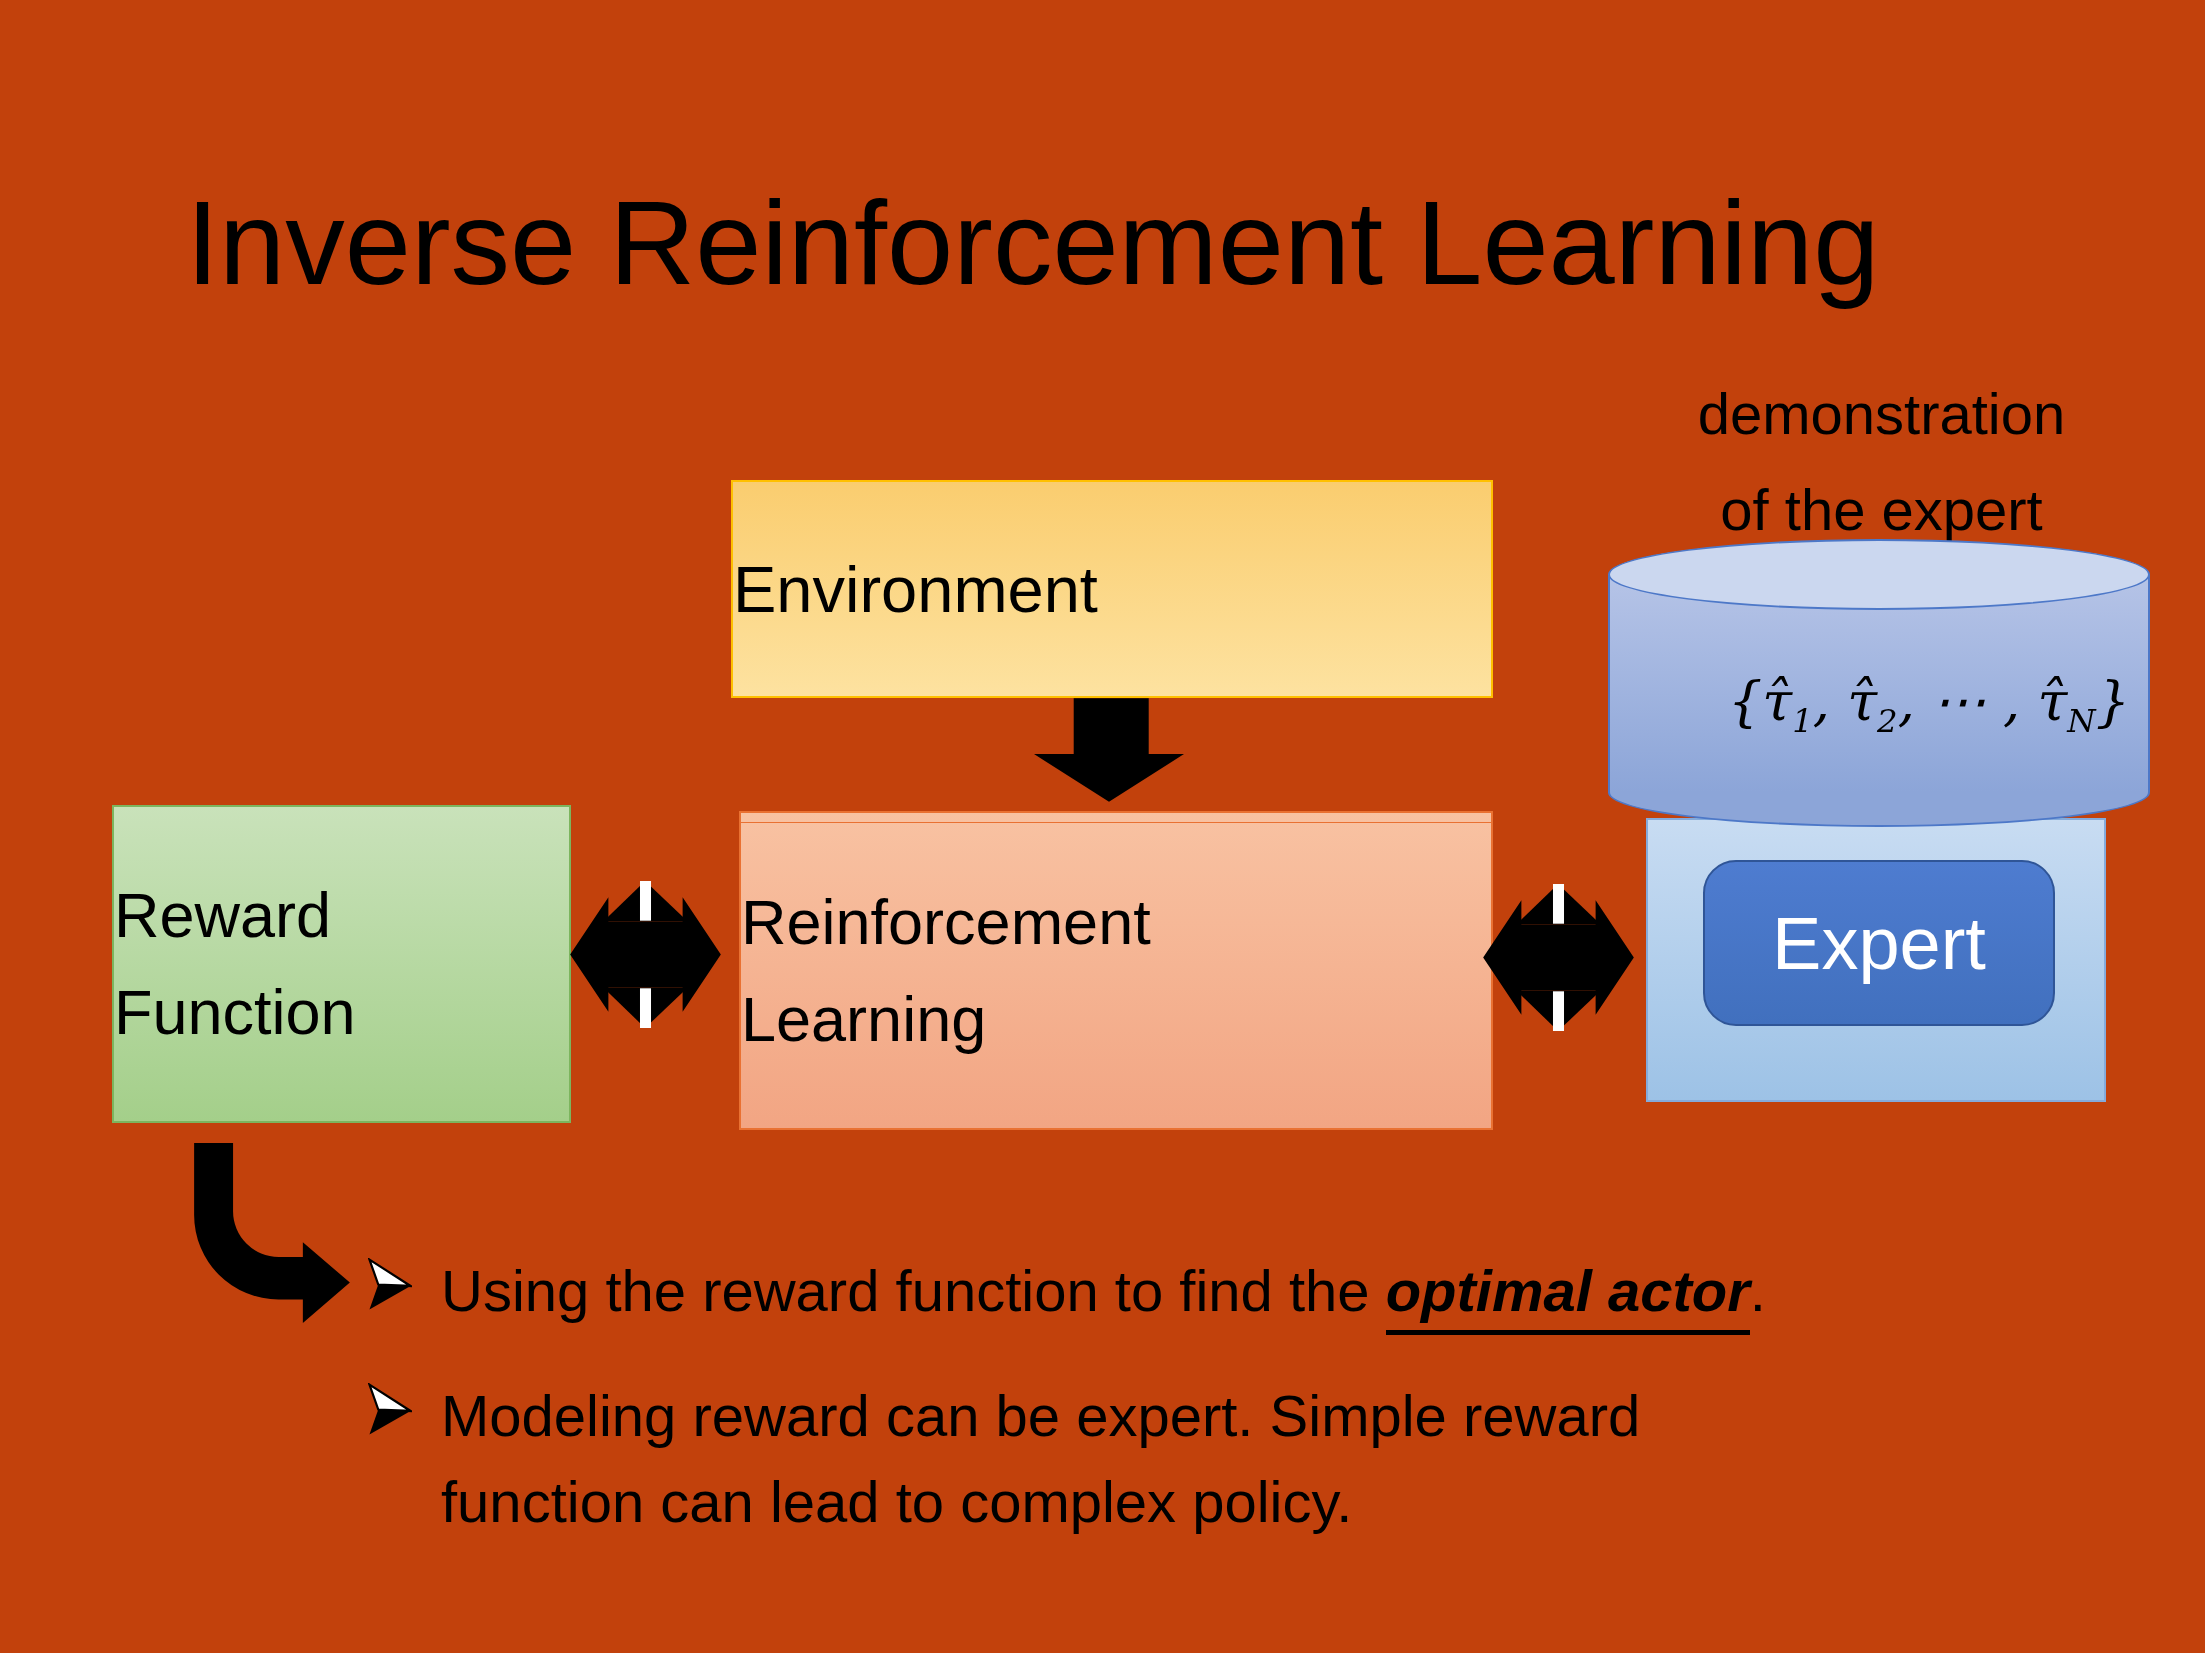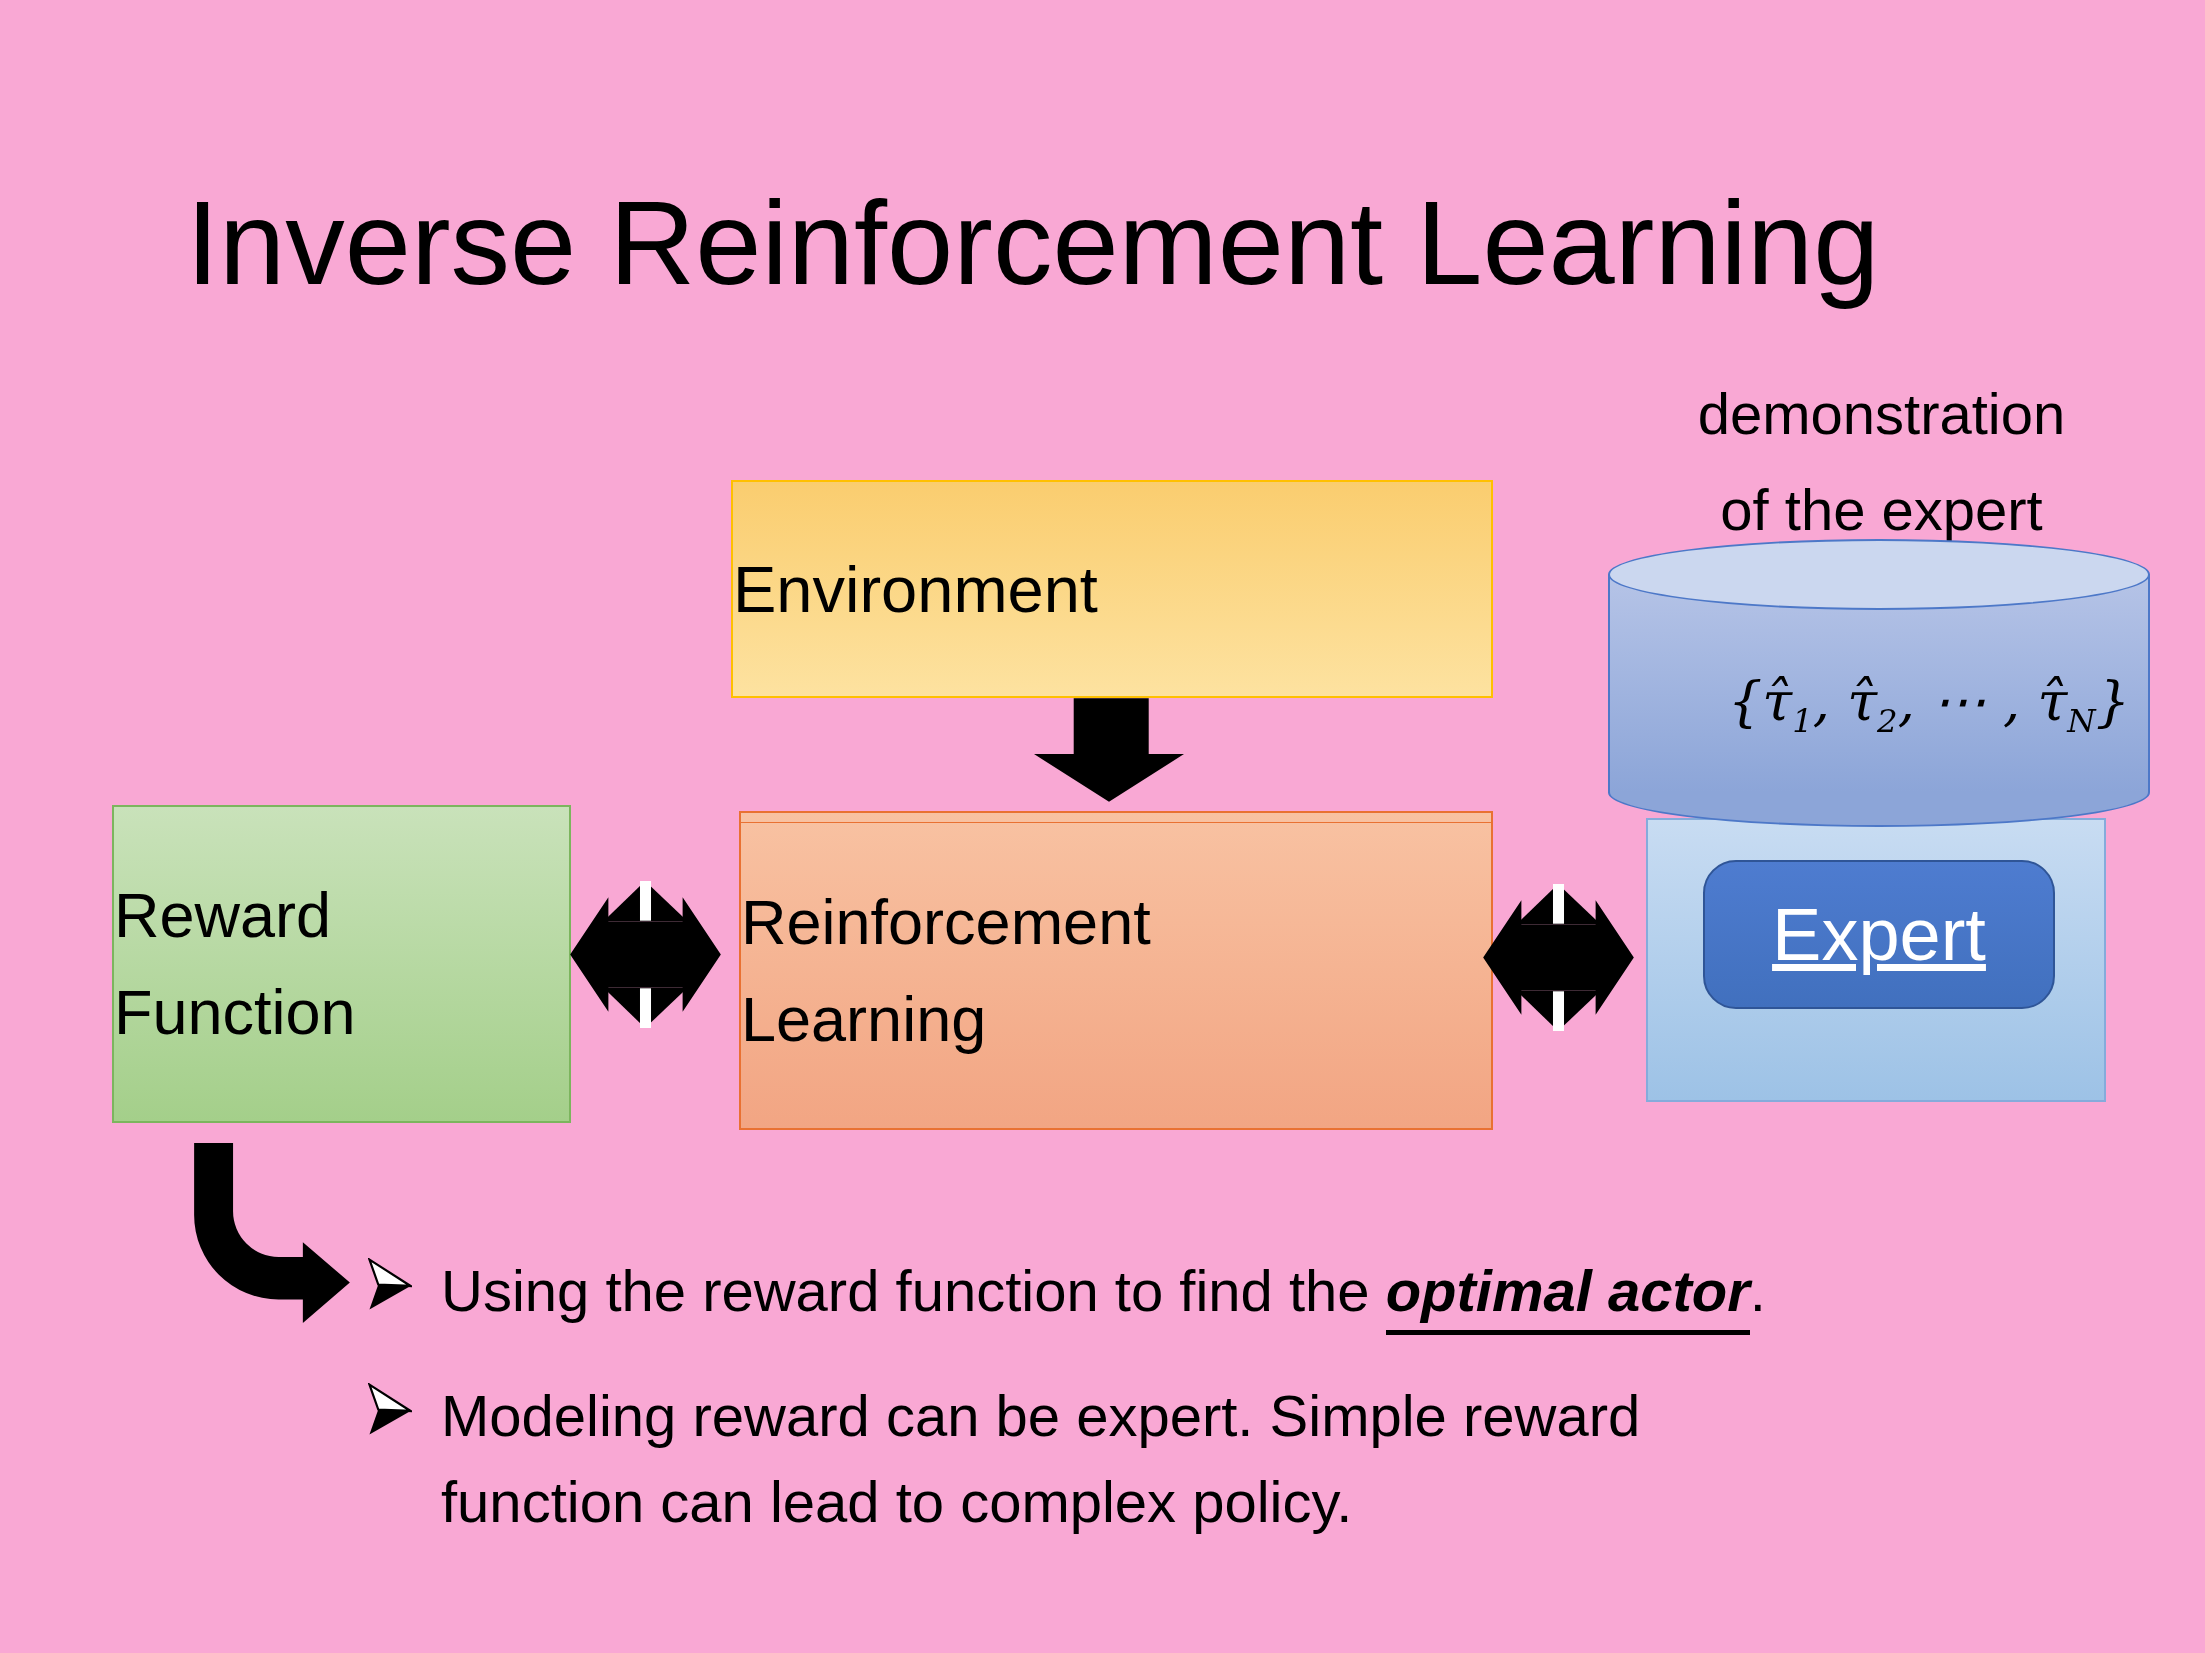--- a/index.html
+++ b/index.html
@@ -1,16 +1,16 @@
 <!DOCTYPE html>
 <html style="font-size:11.8px"><head>
 <meta charset="utf-8">
 <style>
   html,body{margin:0;padding:0;background:#ffffff;}
-  .slide{position:relative;width:2205px;height:1654px;background:#f9a8d4;overflow:hidden;
+  .slide{position:relative;width:2205px;height:1654px;background:#c2410c;overflow:hidden;
          font-family:"Liberation Sans",sans-serif;color:#000;}
   .abs{position:absolute;}
 
   
   .title{left:186px;top:175px;font-size:119px;line-height:1.15;color:#000;white-space:nowrap;}
 
   
   .annotation{left:1606px;top:366px;width:551px;text-align:center;
               font-size:58px;line-height:96px;}
 
@@ -29,25 +29,25 @@
   .rl-topline{left:0;top:8.8px;width:100%;height:0;border-top:1.5px solid #E97132;}
 
   .box-label{display:flex;flex-direction:column;justify-content:center;align-items:flex-start;
              width:100%;height:100%;font-size:63px;line-height:97px;text-align:center;}
   .env-box .box-label{font-size:65px;}
 
   
   .expert-container{left:1646px;top:818px;width:460px;height:284px;
            background:linear-gradient(180deg,#C8DCF2,#9DC2E6);
            border:2.2px solid #85ABDB;box-sizing:border-box;}
-  .expert-badge{left:1703px;top:860px;width:352px;height:149px;border-radius:33px;
+  .expert-badge{left:1703px;top:860px;width:352px;height:166px;border-radius:33px;
            background:linear-gradient(180deg,#4E7CD0,#4170BE);
            border:2.9px solid #2F5597;box-sizing:border-box;
            display:flex;align-items:center;justify-content:center;
-           color:#fff;font-size:74px;text-decoration:underline;}
+           color:#fff;font-size:74px;}
 
   
   .cyl-bottom{left:1608px;top:758px;width:542px;height:69px;border-radius:50%;
            background:#8CA5D8;border:2.2px solid #4D78C8;box-sizing:border-box;}
   .cyl-body{left:1608px;top:574px;width:542px;height:218px;
            background:linear-gradient(180deg,#B6C4E7,#8CA5D8);
            border-left:2.2px solid #4D78C8;border-right:2.2px solid #4D78C8;box-sizing:border-box;}
   .cyl-top{left:1608px;top:539px;width:542px;height:71px;border-radius:50%;
            background:#CBD7EF;border:2.2px solid #4D78C8;box-sizing:border-box;}
   .formula{left:1658px;top:670px;width:542px;text-align:center;

